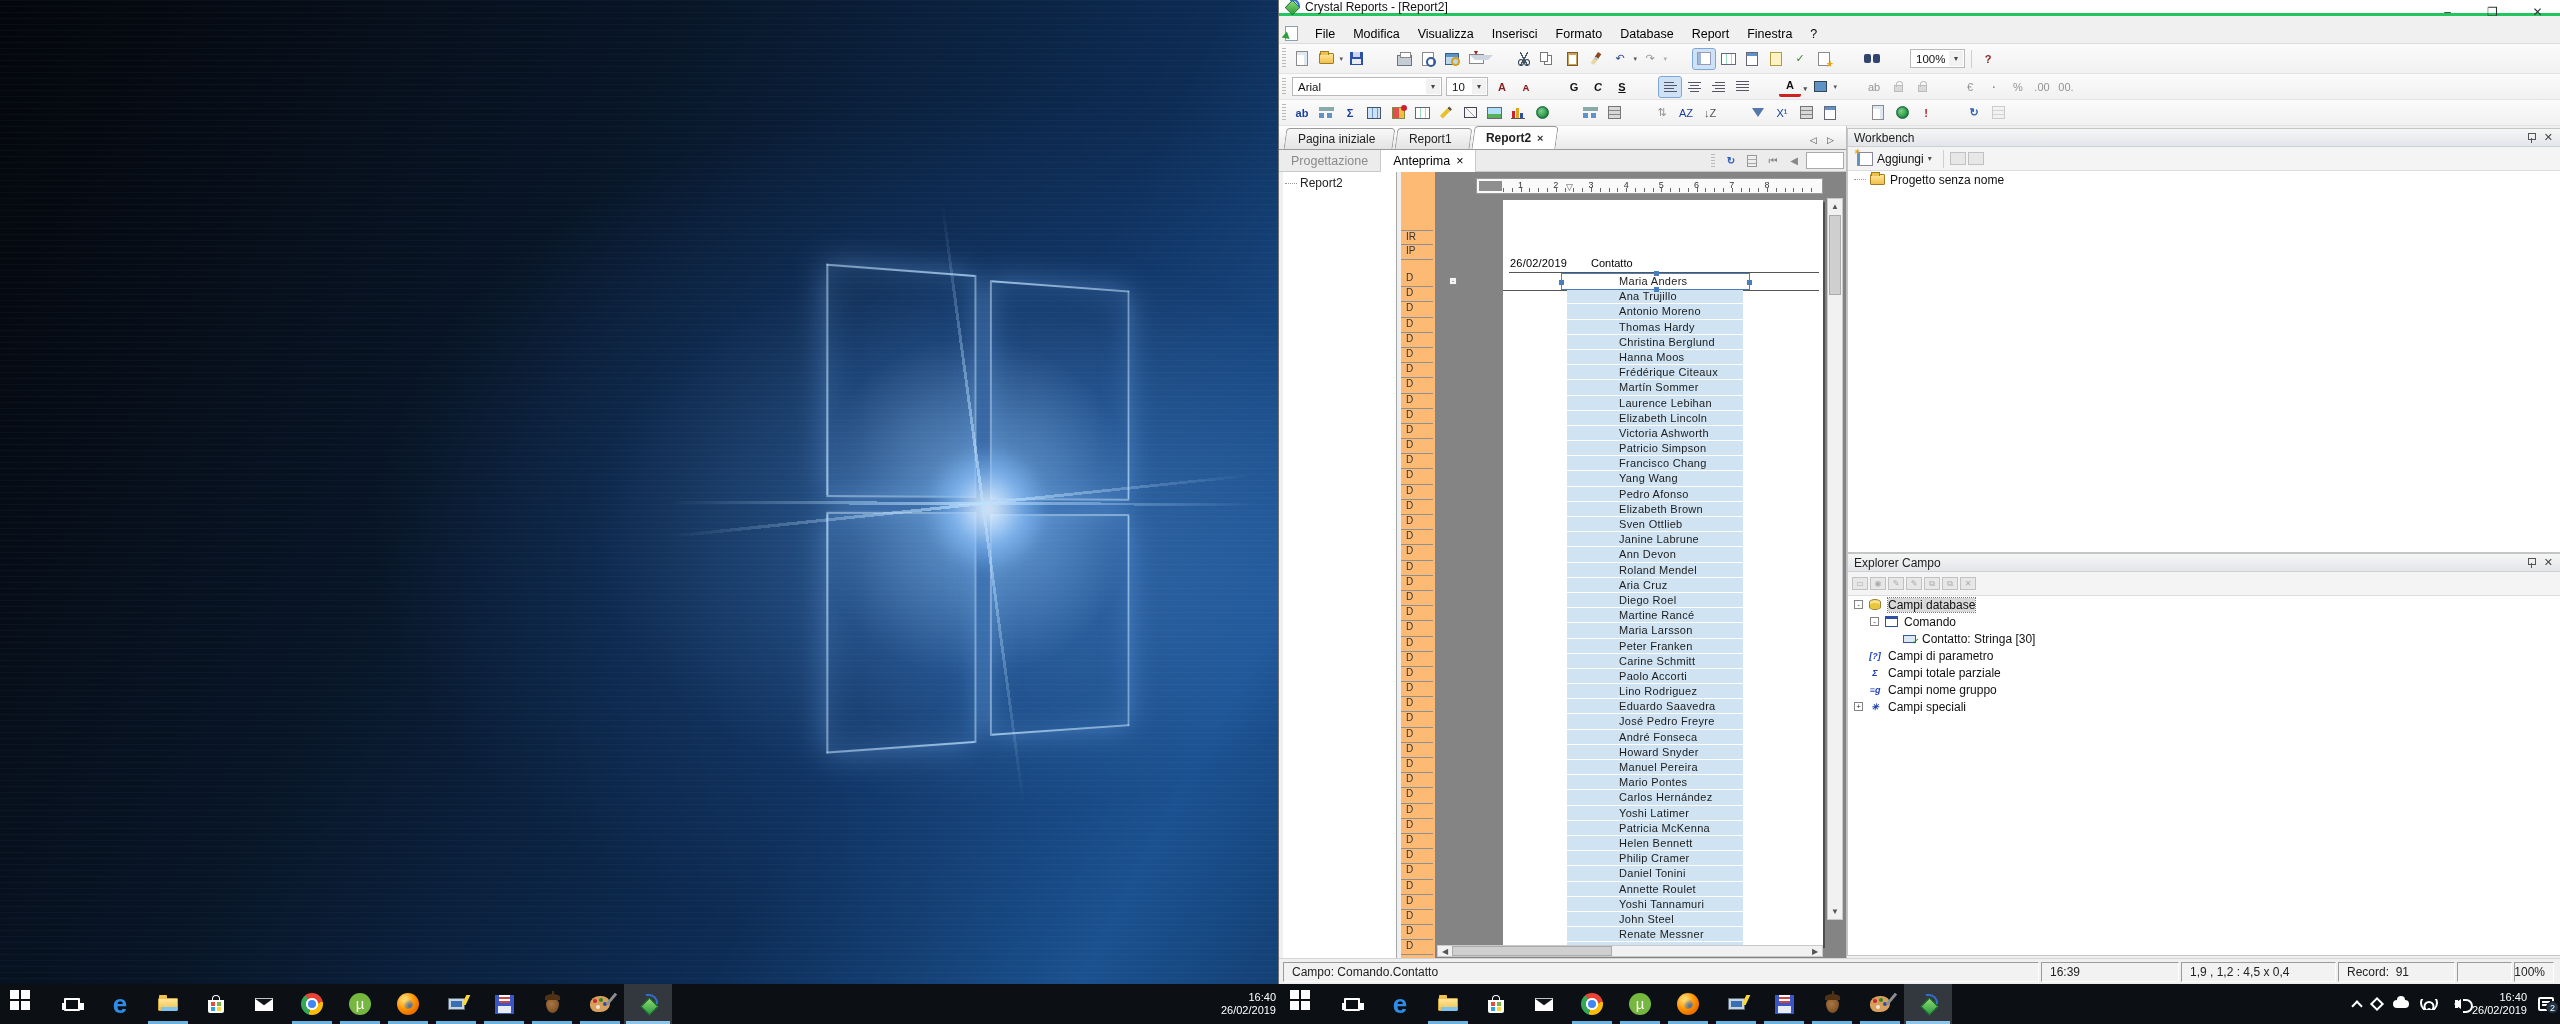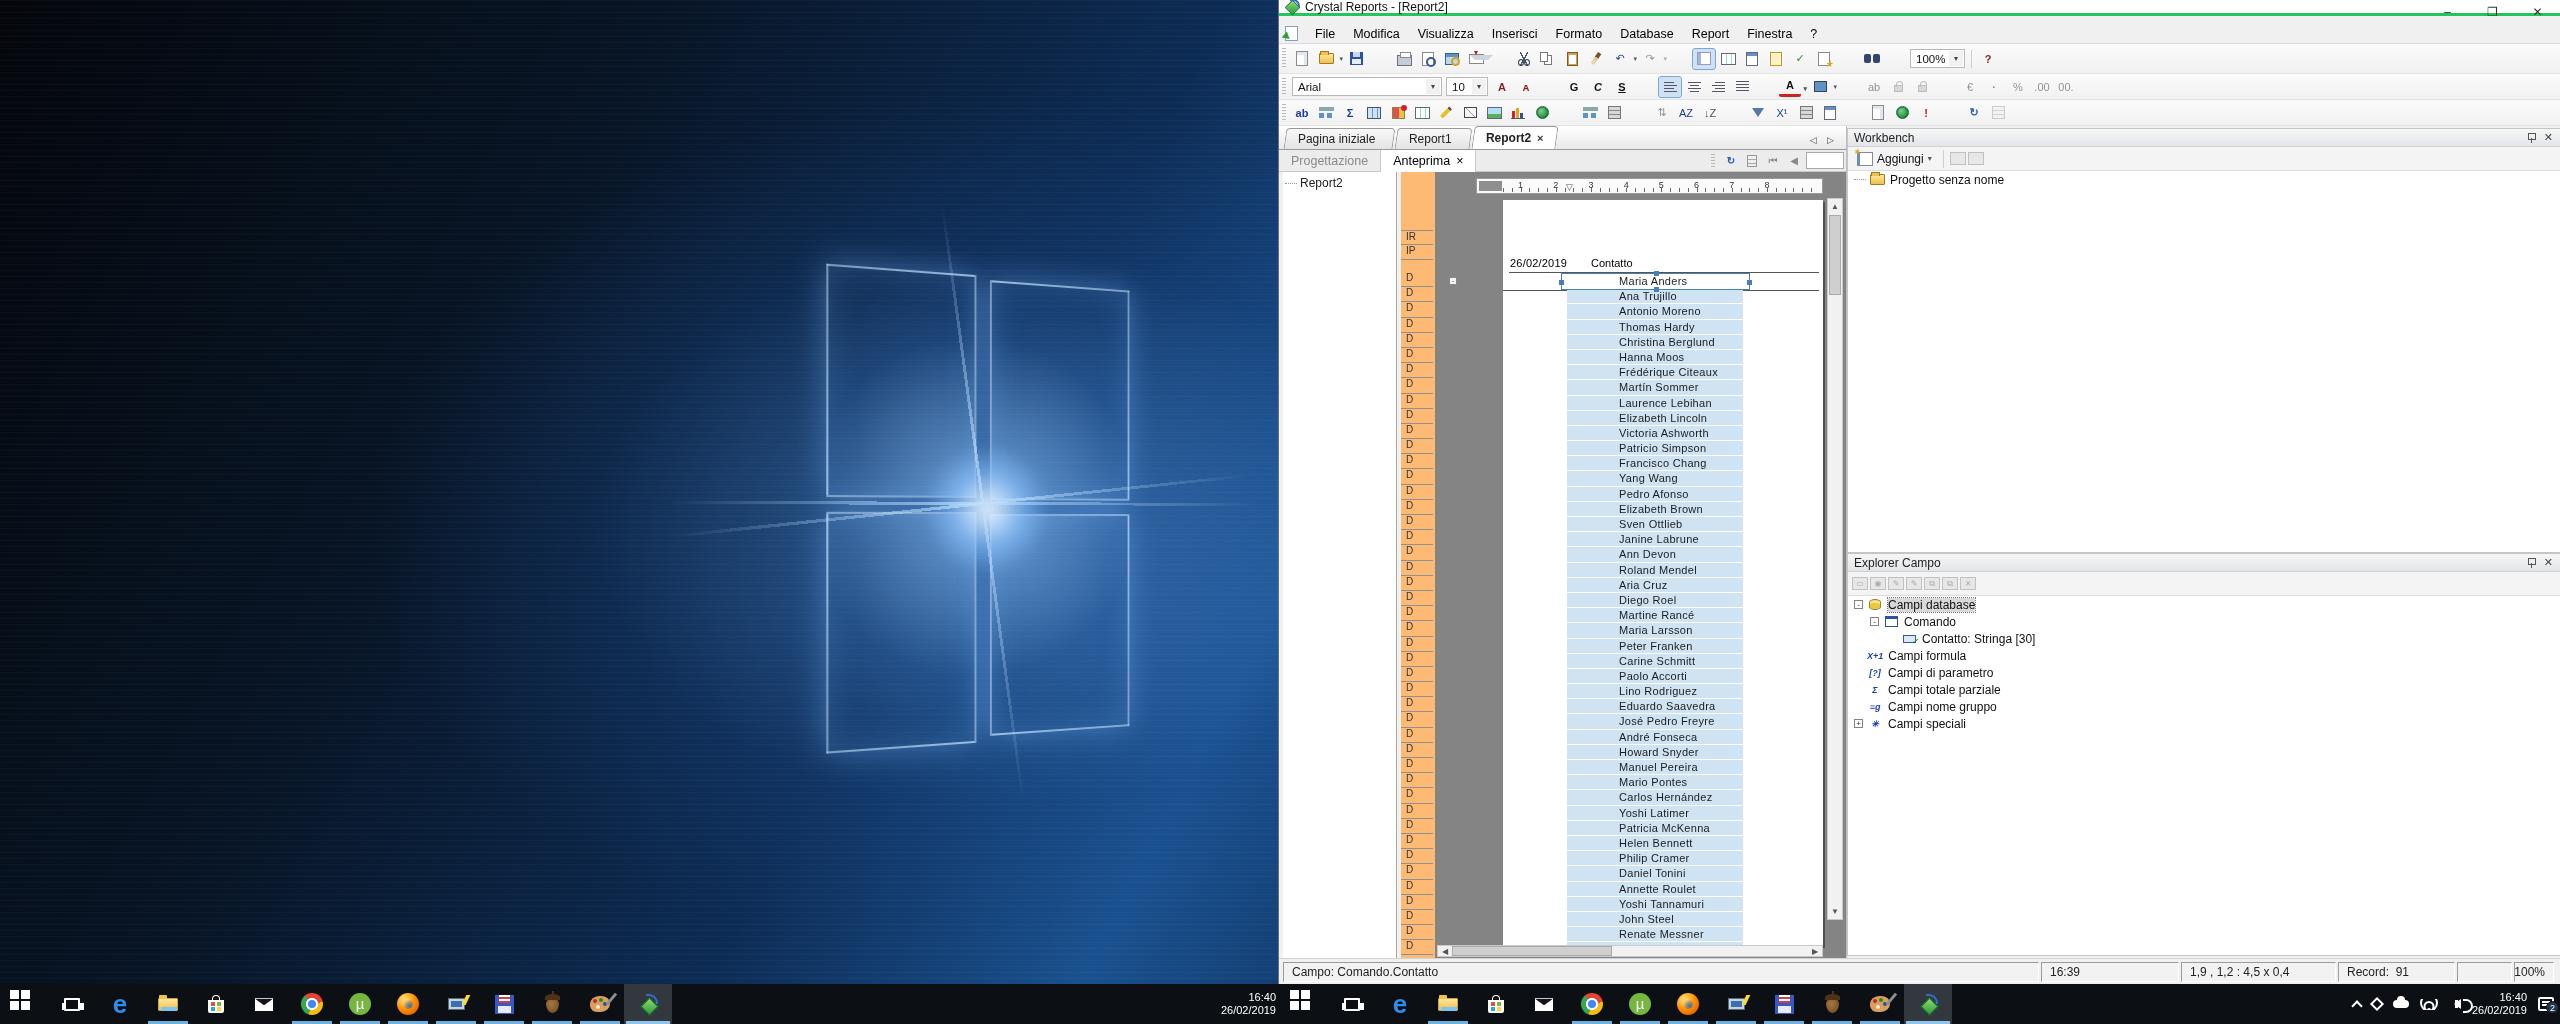--- a/index.html
+++ b/index.html
@@ -1156,27 +1156,20 @@
           </div>
 
           <div class="tree-row" style="padding-left: 40px;">
             <span class="expand-box empty"></span>
             <span class="tree-ico">
               <i class="field-ico"></i>
             </span>
             <span class="lbl">Contatto: Stringa [30]</span>
           </div>
 
-          <div class="tree-row">
-            <span class="expand-box empty"></span>
-            <span class="tree-ico">
-              <i class="txt-ico">X+1</i>
-            </span>
-            <span class="lbl">Campi formula</span>
-          </div>
 
           <div class="tree-row">
             <span class="expand-box empty"></span>
             <span class="tree-ico">
               <i class="txt-ico">[?]</i>
             </span>
             <span class="lbl">Campi di parametro</span>
           </div>
 
           <div class="tree-row">

